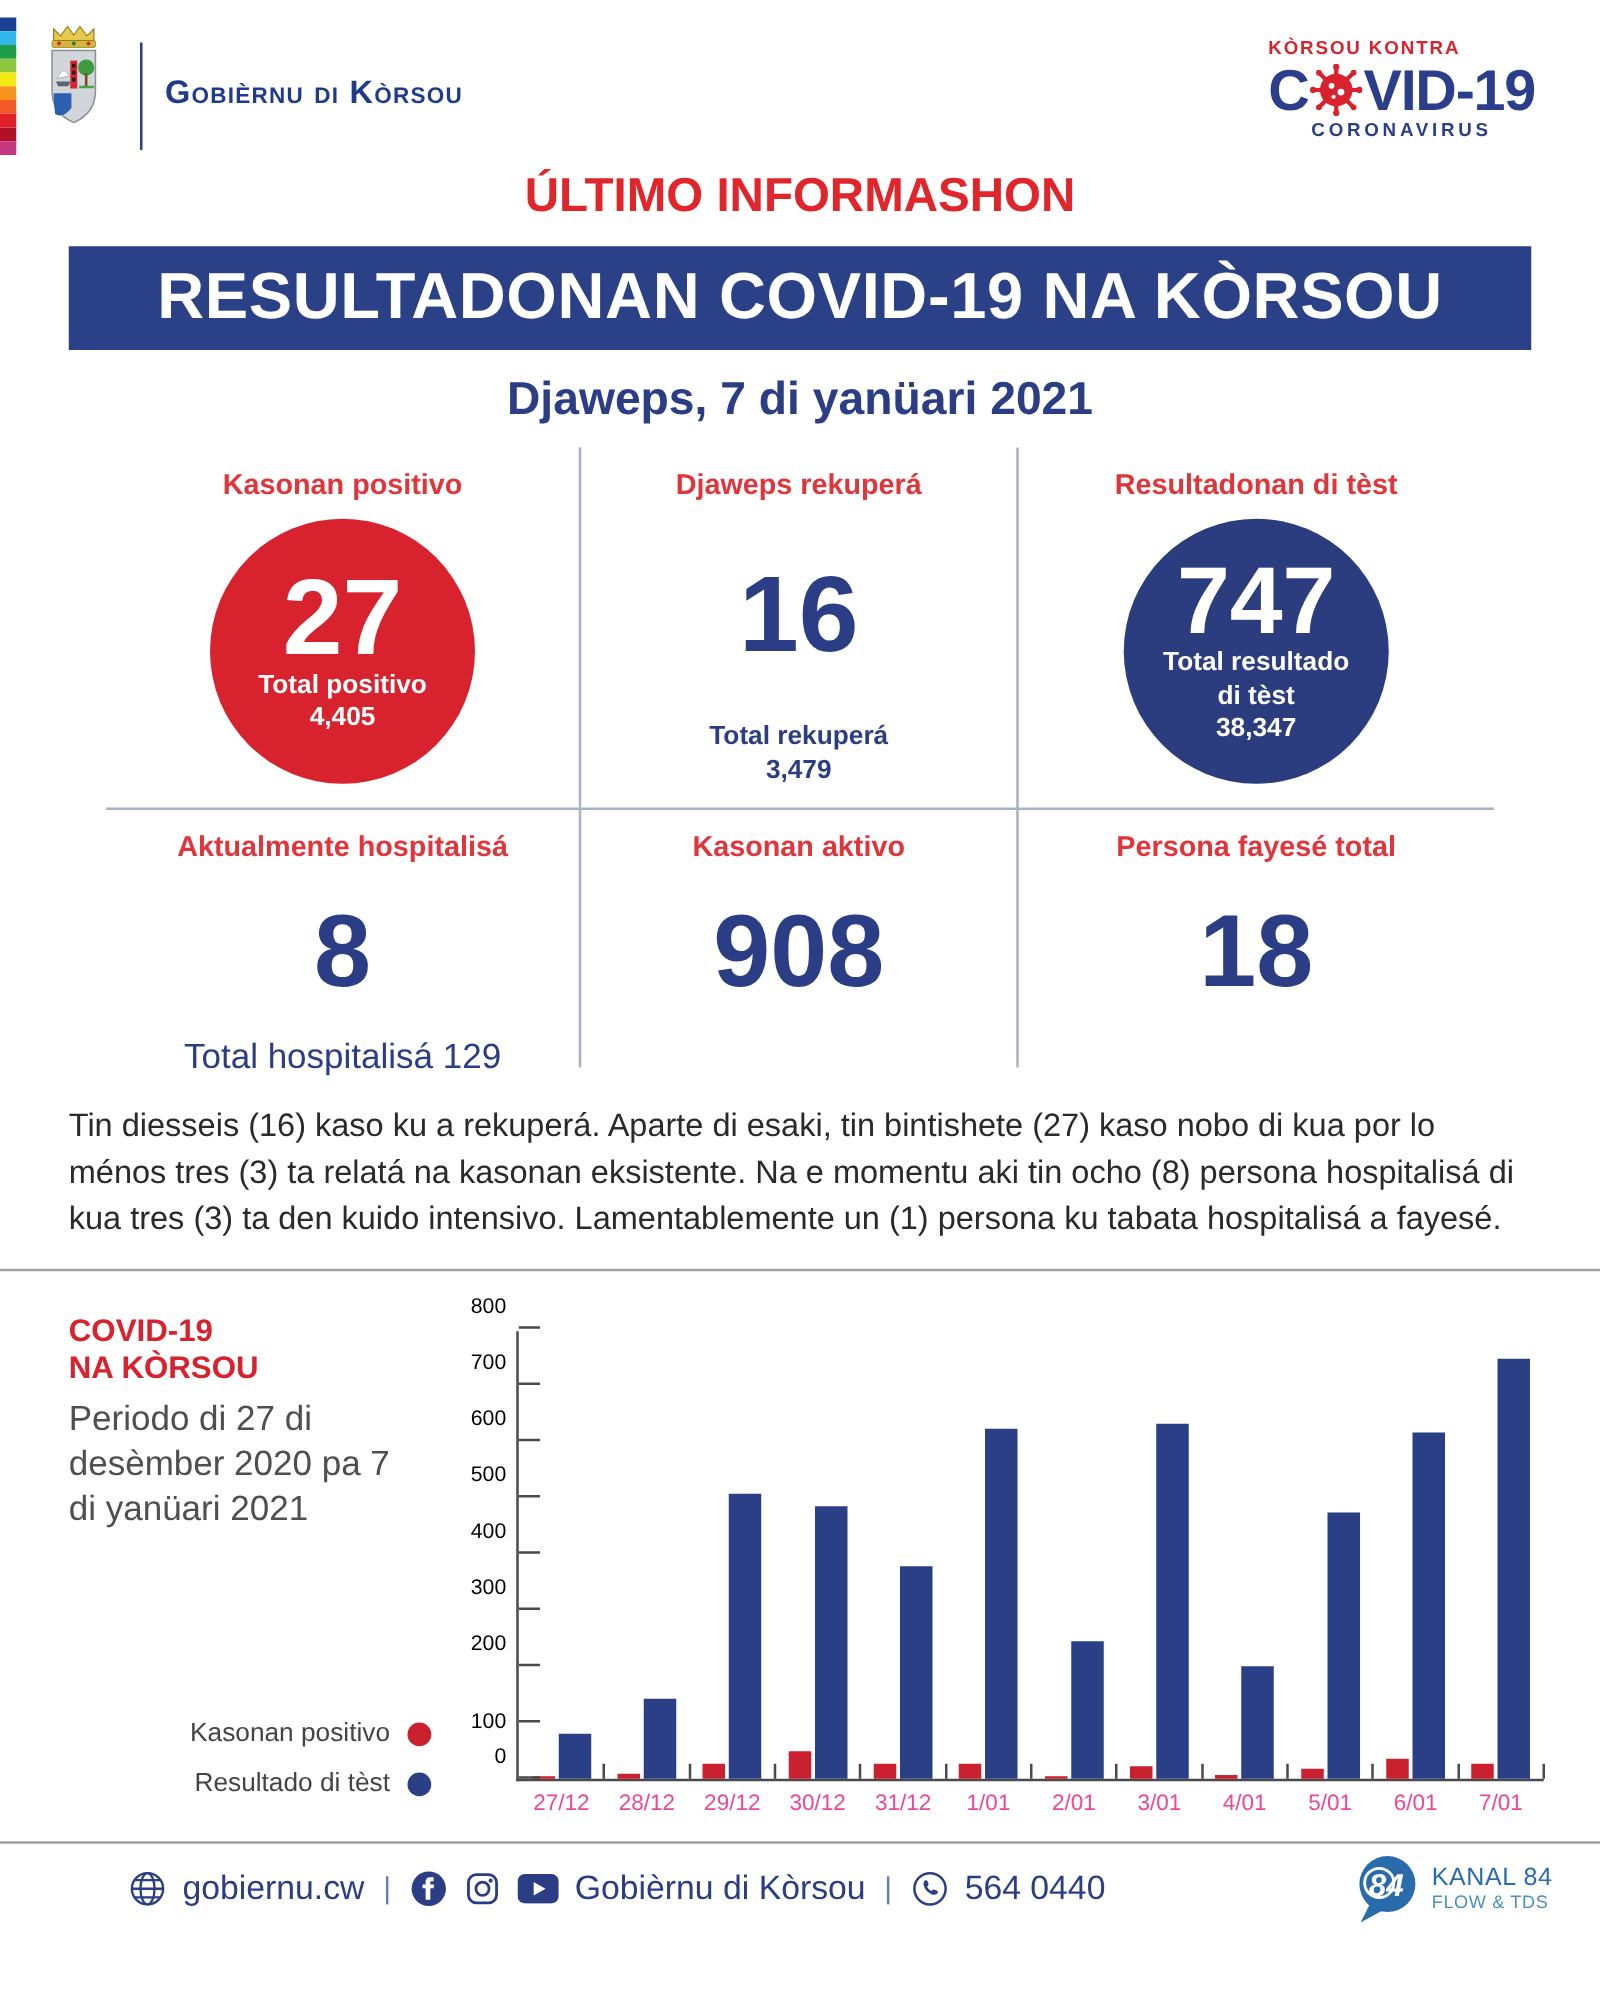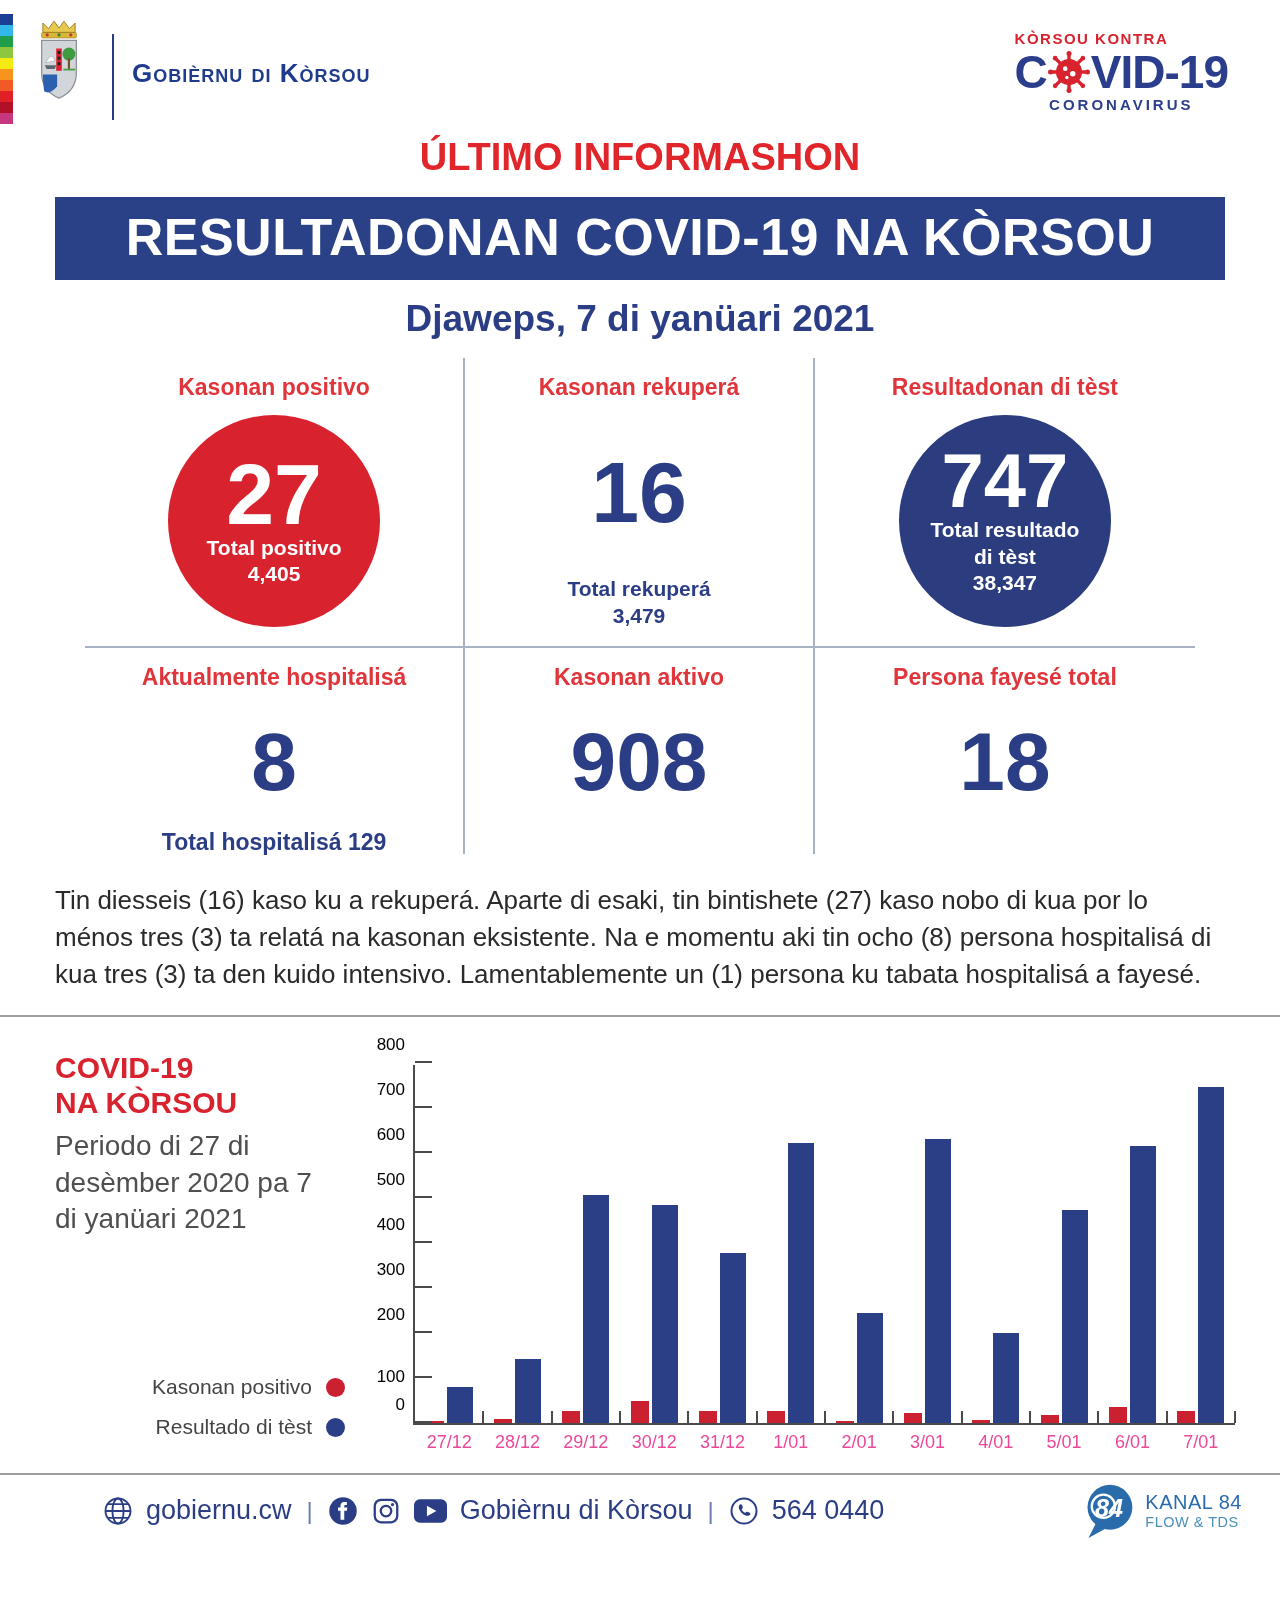--- a/index.html
+++ b/index.html
@@ -39,30 +39,30 @@
   .big-circle { width:212px; height:212px; border-radius:50%; margin:14px auto 0;
     display:flex; flex-direction:column; align-items:center; justify-content:center; color:#fff; }
   .circle-red { background:#d8232f; }
   .circle-blue { background:#2b3c7f; }
   .circle-num { font-size:86px; font-weight:800; line-height:0.95; }
   .circle-num.sm { font-size:76px; }
   .circle-sub { font-size:21px; font-weight:bold; line-height:1.25; }
   .mid-num { color:#2b3e85; font-size:86px; font-weight:800; margin-top:48px; line-height:1; }
   .mid-sub { color:#2b3e85; font-size:21px; font-weight:bold; margin-top:40px; line-height:1.3; }
   .r2-num { color:#2b3e85; font-size:82px; font-weight:800; margin-top:30px; line-height:1; }
-  .r2-total { color:#2b3e85; font-size:23px; font-weight:bold; margin-top:26px; }
+  .r2-total { color:#2b3e85; font-size:28px; font-weight:normal; margin-top:26px; }
 
   
   .summary { margin:28px 55px 0; color:#2a2a2a; font-size:26px; line-height:1.43; }
   .separator { margin-top:22px; border-top:2px solid #9e9e9e; }
 
   
   .chart-section { display:flex; padding:34px 45px 4px 55px; height:452px; }
   .chart-info { width:300px; position:relative; }
-  .chart-title { color:#d8232f; font-weight:800; font-size:30px; line-height:1.15; }
+  .chart-title { color:#d8232f; font-weight:800; font-size:25px; line-height:1.15; }
   .chart-period { color:#4f4f4f; font-size:28px; line-height:1.3; margin-top:8px; width:270px; }
   .legend { position:absolute; bottom:26px; right:10px; }
   .legend-item { display:flex; justify-content:flex-end; align-items:center; margin-top:16px; }
   .legend-item .lbl { color:#444; font-size:21px; }
   .legend-item .dot { width:19px; height:19px; border-radius:50%; margin-left:14px; }
 
   .chart-area { flex:1; position:relative; padding-left:58px; padding-top:14px; }
   .plot-wrap { position:relative; height:360px;
     border-left:2px solid #4a4a4a; border-bottom:2px solid #4a4a4a; }
   .plot { position:absolute; inset:0; display:flex; align-items:flex-end; }
@@ -171,21 +171,21 @@
   <div class="cell r1 c1">
     <div class="stat-label">Kasonan positivo</div>
     <div class="big-circle circle-red">
       <div class="circle-num">27</div>
       <div class="circle-sub">Total positivo</div>
       <div class="circle-sub">4,405</div>
     </div>
   </div>
 
   <div class="cell r1 c2">
-    <div class="stat-label">Kasonan rekuperá</div>
+    <div class="stat-label">Djaweps rekuperá</div>
     <div class="mid-num">16</div>
     <div class="mid-sub">
       <div>Total rekuperá</div>
       <div>3,479</div>
     </div>
   </div>
 
   <div class="cell r1 c3">
     <div class="stat-label">Resultadonan di tèst</div>
     <div class="big-circle circle-blue">

